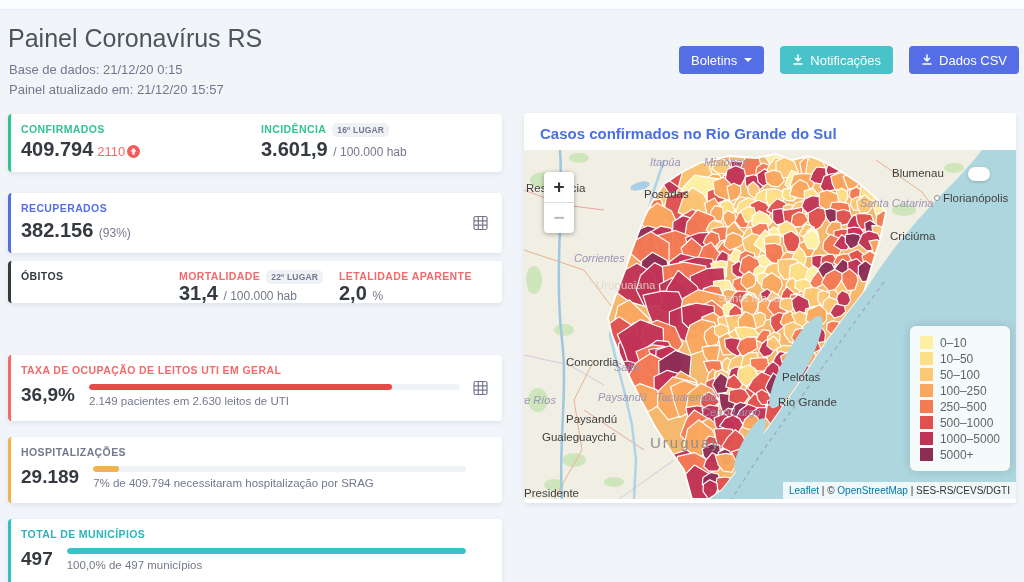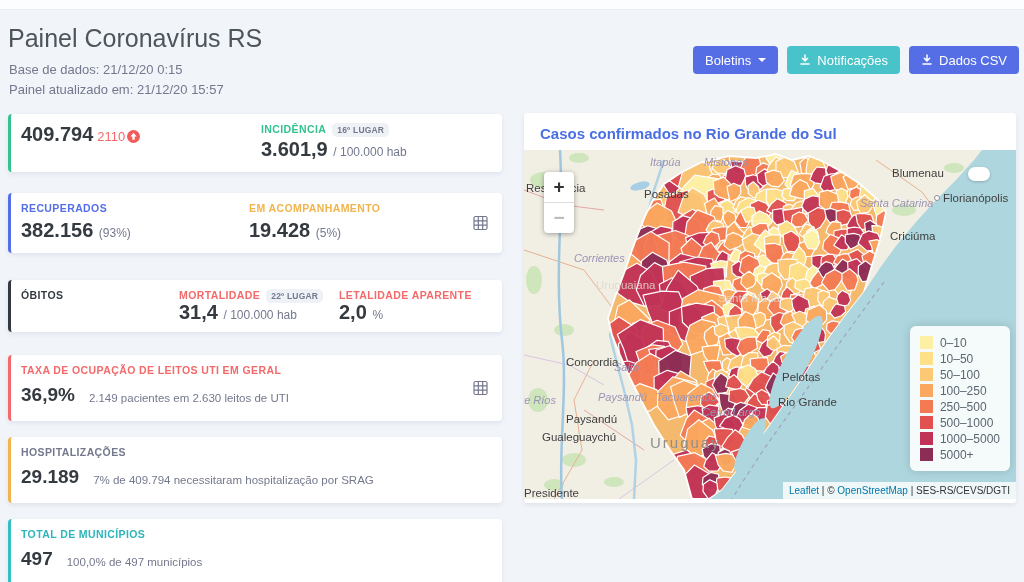--- a/index.html
+++ b/index.html
@@ -4,50 +4,50 @@
 <style>
   html,body{margin:0;padding:0}
   body{width:1024px;height:582px;overflow:hidden;position:relative;background:#f1f4f9;
        font-family:"Liberation Sans",sans-serif;color:#495057;}
   .topstrip{position:absolute;top:0;left:0;width:1024px;height:9px;background:#fcfdfe;border-bottom:1px solid #e9ecf2;}
   
   .page-title{position:absolute;left:8px;top:24px;font-size:25px;font-weight:500;color:#4c545c;}
   .hdr-sub{position:absolute;left:9px;font-size:13px;color:#74788d;}
   .sub1{top:62px}.sub2{top:82px}
   
-  .toolbar{position:absolute;top:46px;right:5px;display:flex;gap:9px;}
+  .toolbar{position:absolute;top:46px;right:5px;display:flex;gap:16px;}
   .btn{height:28px;border:none;border-radius:4px;color:#fff;font-family:inherit;font-size:13px;
        display:flex;align-items:center;justify-content:center;padding:0 12px;cursor:pointer;white-space:nowrap;}
   .btn.primary{background:#556ee6;}
   .btn.teal{background:#48c3c9;}
   .caret{width:0;height:0;border-left:4px solid transparent;border-right:4px solid transparent;border-top:4px solid #fff;margin-left:7px;display:inline-block;}
   .dl{margin-right:6px;display:inline-flex;}
   
   .card{position:absolute;left:8px;width:494px;background:#fff;border-radius:4px;
         box-shadow:0 2px 5px rgba(18,38,63,.08);box-sizing:border-box;padding:9px 12px 9px 10px;}
   .bl-green{border-left:3px solid #34c38f}.bl-blue{border-left:3px solid #556ee6}
   .bl-dark{border-left:3px solid #343a40}.bl-red{border-left:3px solid #f46a6a}
   .bl-yellow{border-left:3px solid #f1b44c}.bl-teal{border-left:3px solid #34bfc3}
-  .c1{top:114px;height:58px}.c2{top:193px;height:60px}.c3{top:280px;height:52px}
+  .c1{top:114px;height:58px}.c2{top:193px;height:60px}.c3{top:261px;height:42px}
   .c4{top:355px;height:66px}.c5{top:437px;height:66px}.c6{top:519px;height:66px}
   .cols{display:flex;height:100%;}
   .col{display:flex;flex-direction:column;justify-content:space-between;}
   .lbl{font-size:10.5px;font-weight:700;letter-spacing:.4px;white-space:nowrap;}
   .lbl.green{color:#34c38f}.lbl.blue{color:#556ee6}.lbl.orange{color:#f1b44c}
   .lbl.dark{color:#343a40}.lbl.red{color:#f46a6a}.lbl.gray{color:#74788d}.lbl.teal{color:#2cb5bb}
   .rank{background:#eef1f6;color:#74788d;font-size:8.5px;font-weight:700;padding:2px 5px;border-radius:5px;margin-left:6px;letter-spacing:.2px;}
   .val{font-size:20px;font-weight:700;color:#343a40;line-height:22px;white-space:nowrap;}
   .val .small{font-size:12px;font-weight:400;color:#74788d;}
   .delta{font-size:13px;font-weight:400;color:#f46a6a;margin-left:4px;}
   .upicon{display:inline-block;vertical-align:-2px;margin-left:2px;}
   .gridicon{position:absolute;right:14px;top:50%;transform:translateY(-50%);cursor:pointer;display:inline-flex;}
   
   .prow{display:flex;align-items:center;height:34px;margin-top:2px;}
   .pnum{font-size:19px;font-weight:700;color:#343a40;white-space:nowrap;}
-  .pbarcol{flex:1;margin-left:14px;display:flex;}
+  .pbarcol{flex:1;margin-left:14px;display:flex;flex-direction:column;}
   .track{height:6px;background:#eff2f7;border-radius:4px;position:relative;overflow:hidden;}
   .fill{position:absolute;left:0;top:0;bottom:0;border-radius:4px;}
   .fill.red{background:#e84a4a}.fill.yellow{background:#f1b44c}.fill.tealf{background:#3ac2c6}
   .pdesc{font-size:11.5px;color:#74788d;margin-top:5px;white-space:nowrap;}
   .mr-icon{margin-right:30px}.mr-plain{margin-right:24px}
   
   .map-card{position:absolute;left:524px;top:113px;width:492px;height:390px;background:#fff;
             border-radius:3px;box-shadow:0 2px 5px rgba(18,38,63,.08);overflow:hidden;}
   .map-title{padding:12px 16px 8px;font-size:15px;font-weight:700;color:#4a6fe3;}
   .map-area{position:relative;width:492px;height:349px;background:#f1eee4;}
@@ -103,41 +103,38 @@
           <path d="M6 1v5M3.4 4.2 6 7l2.6-2.8M2 10h8" stroke="#fff" stroke-width="1.5" fill="none" stroke-linecap="round" stroke-linejoin="round"></path>
         </svg>
     </span>
     <span>Dados CSV</span>
   </button>
 </div>
 
 <div class="card c1 bl-green">
   <div class="cols">
     <div class="col" style="flex:0 0 240px">
+      <div class="lbl green">CONFIRMADOS</div>
       <div class="val"><span>409.794</span><span class="delta">2110</span><span class="upicon"><svg width="13" height="13" viewBox="0 0 13 13">
               <circle cx="6.5" cy="6.5" r="6.5" fill="#f35b5b"></circle>
               <path d="M6.5 2.8 9.6 6.4H7.7v3.4H5.3V6.4H3.4Z" fill="#fff"></path>
             </svg></span></div>
     </div>
     <div class="col">
       <div class="lbl green"><span>INCIDÊNCIA</span><span class="rank">16º LUGAR</span></div>
       <div class="val"><span>3.601,9</span> <span class="small">/ 100.000 hab</span></div>
     </div>
   </div>
 </div>
 
 <div class="card c2 bl-blue">
   <div class="cols">
     <div class="col" style="flex:0 0 228px">
       <div class="lbl blue">RECUPERADOS</div>
       <div class="val"><span>382.156</span> <span class="small">(93%)</span></div>
-    </div>
-    <div class="col">
-      <div class="lbl orange">EM ACOMPANHAMENTO</div>
-      <div class="val"><span>19.428</span> <span class="small">(5%)</span></div>
     </div>
   </div>
   <span class="gridicon">
     <svg width="15" height="15" viewBox="0 0 15 15">
         <rect x="1" y="1" width="13" height="13" rx="1.5" fill="none" stroke="#74788d" stroke-width="1.2"></rect>
         <path d="M1 5.3h13M1 9.7h13M5.3 1v13M9.7 1v13" stroke="#74788d" stroke-width="1.2"></path>
       </svg>
   </span>
 </div>
 

